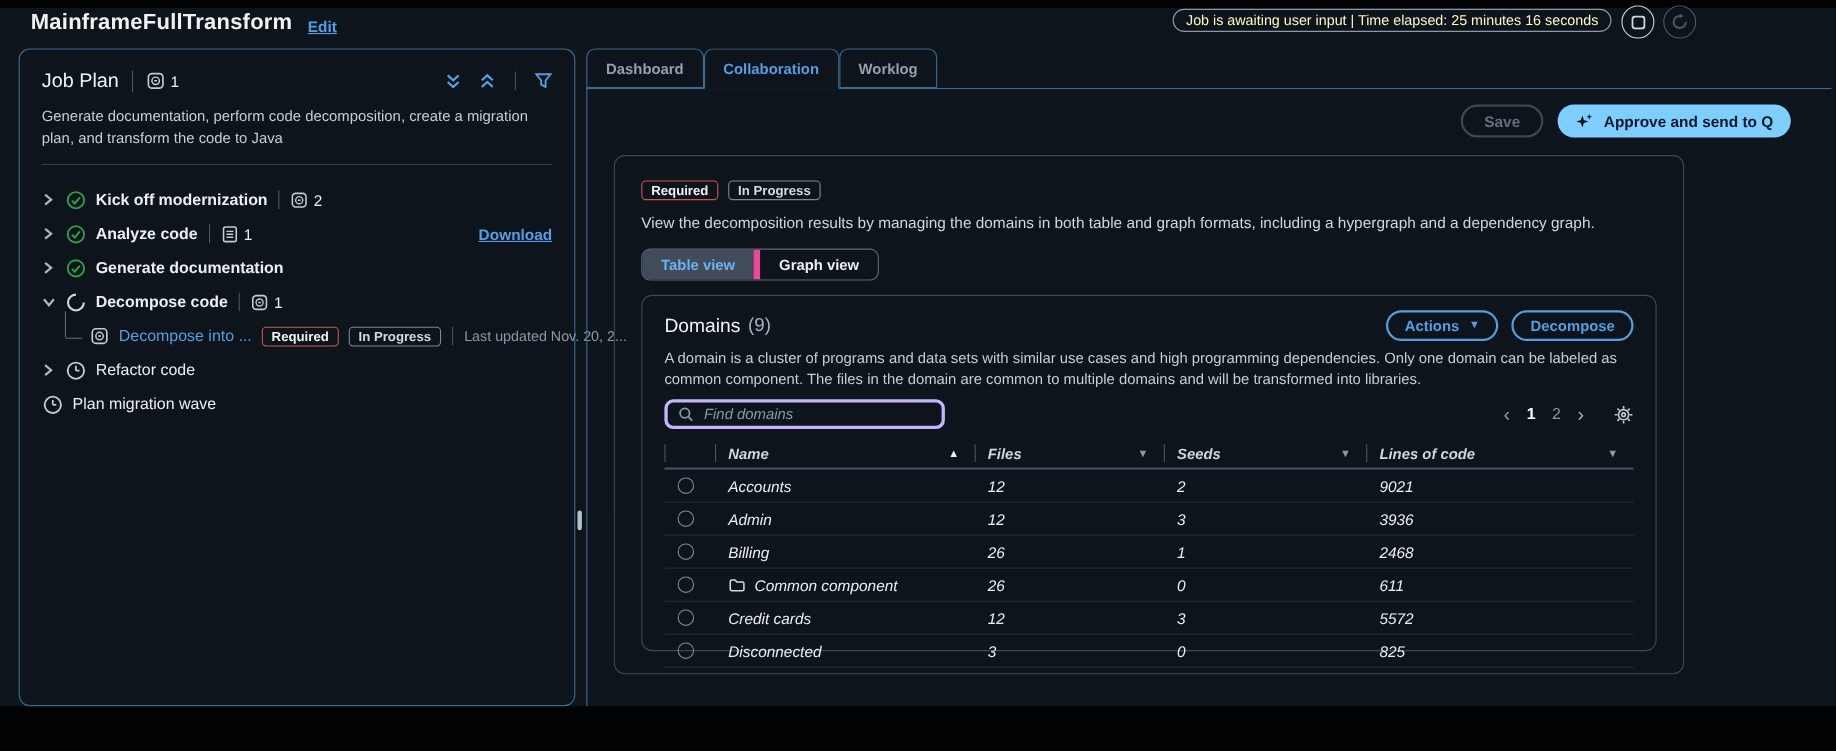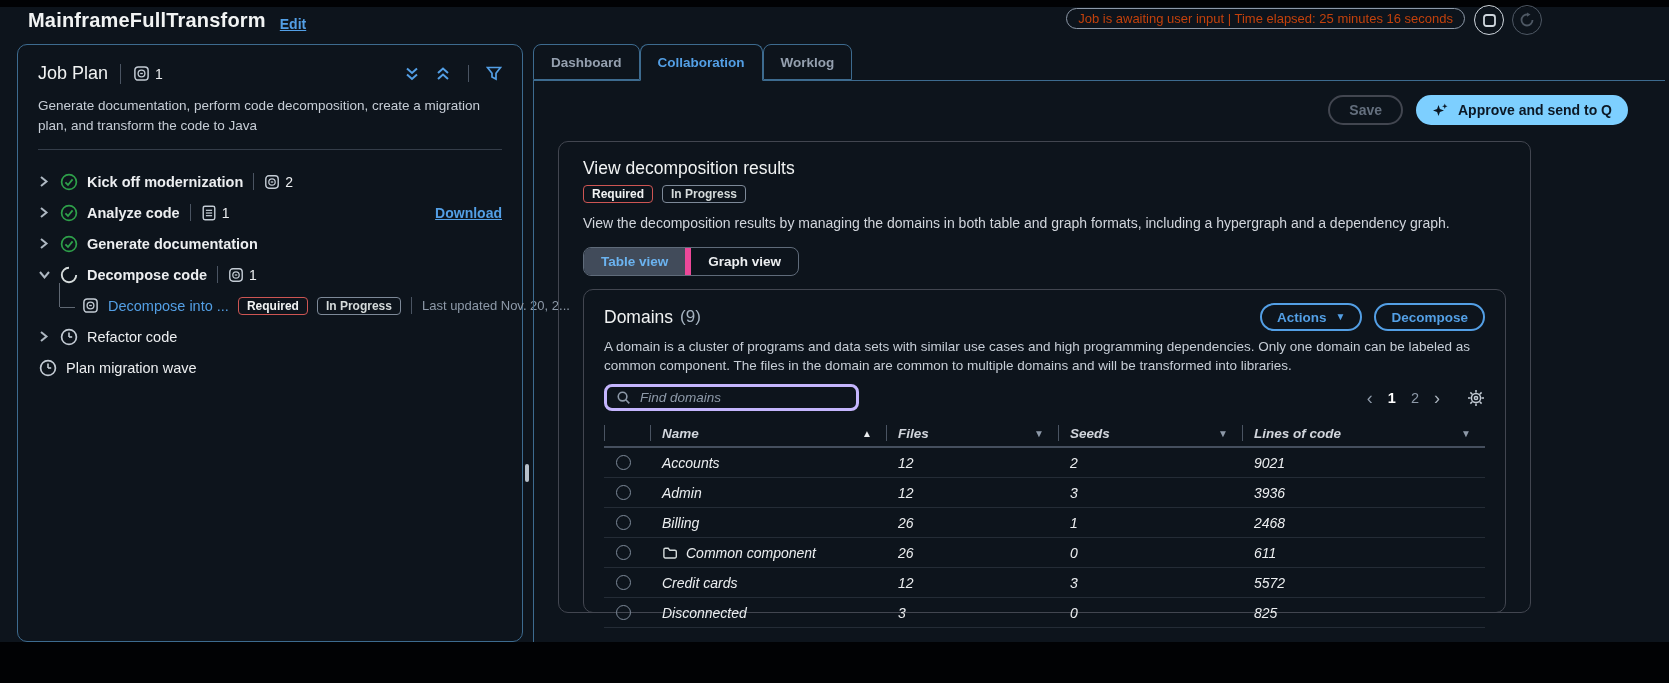--- a/index.html
+++ b/index.html
@@ -12,21 +12,21 @@
   }
   .app { position:absolute; left:0; top:7px; width:1669px; height:635px; background:#0d141c; }
 
   
   .top-header { position:absolute; left:28px; top:2px; display:flex; align-items:flex-end; gap:14px; }
   .page-title { font-size:20px; font-weight:700; color:#f1f3f3; letter-spacing:.2px; }
   .edit-link { font-size:14px; font-weight:700; color:#539fe5; text-decoration:underline; cursor:pointer; }
   .status-badge {
     position:absolute; top:1px; right:204px; height:21px; line-height:19px;
     border:1px solid #8d99a8; border-radius:11px; padding:0 11px;
-    font-size:13px; color:#c2410c; white-space:nowrap;
+    font-size:13px; color:#fef9c3; white-space:nowrap;
   }
   .circle-btn { position:absolute; top:-2px; width:30px; height:30px; border-radius:50%; display:flex; align-items:center; justify-content:center; cursor:pointer; }
   .circle-btn.stop { right:165px; border:1.5px solid #cfd6dd; }
   .circle-btn.refresh { right:127px; border:1.5px solid #4e5864; }
 
   
   .job-plan { position:absolute; left:17px; top:37px; width:506px; height:598px; border:1px solid #3d6b8f; border-radius:10px; padding:18px 20px; }
   .jp-header { display:flex; align-items:center; }
   .jp-title { font-size:18px; color:#f1f3f3; }
   .v-div { width:1px; height:20px; background:#4a5462; margin:0 12px; flex:none; }
@@ -317,21 +317,20 @@
       <span style="display:flex">
         <svg width="17" height="17" viewBox="0 0 17 17">
             <path d="M6.5 3 L7.9 7.1 L12 8.5 L7.9 9.9 L6.5 14 L5.1 9.9 L1 8.5 L5.1 7.1 Z" fill="#0b1724"></path>
             <path d="M12.8 1.5 L13.5 3.5 L15.5 4.2 L13.5 4.9 L12.8 6.9 L12.1 4.9 L10.1 4.2 L12.1 3.5 Z" fill="#0b1724"></path>
           </svg>
       </span>
       <span>Approve and send to Q</span>
     </button>
 
     <div class="results">
-      <div class="results-title">View decomposition results</div>
       <div class="badge-row">
         <span class="badge error">Required</span>
         <span class="badge neutral">In Progress</span>
       </div>
       <div class="results-desc">View the decomposition results by managing the domains in both table and graph formats, including a hypergraph and a dependency graph.</div>
 
       <div class="seg">
         <div class="seg-btn active">Table view</div>
         <div class="seg-btn">Graph view</div>
       </div>

